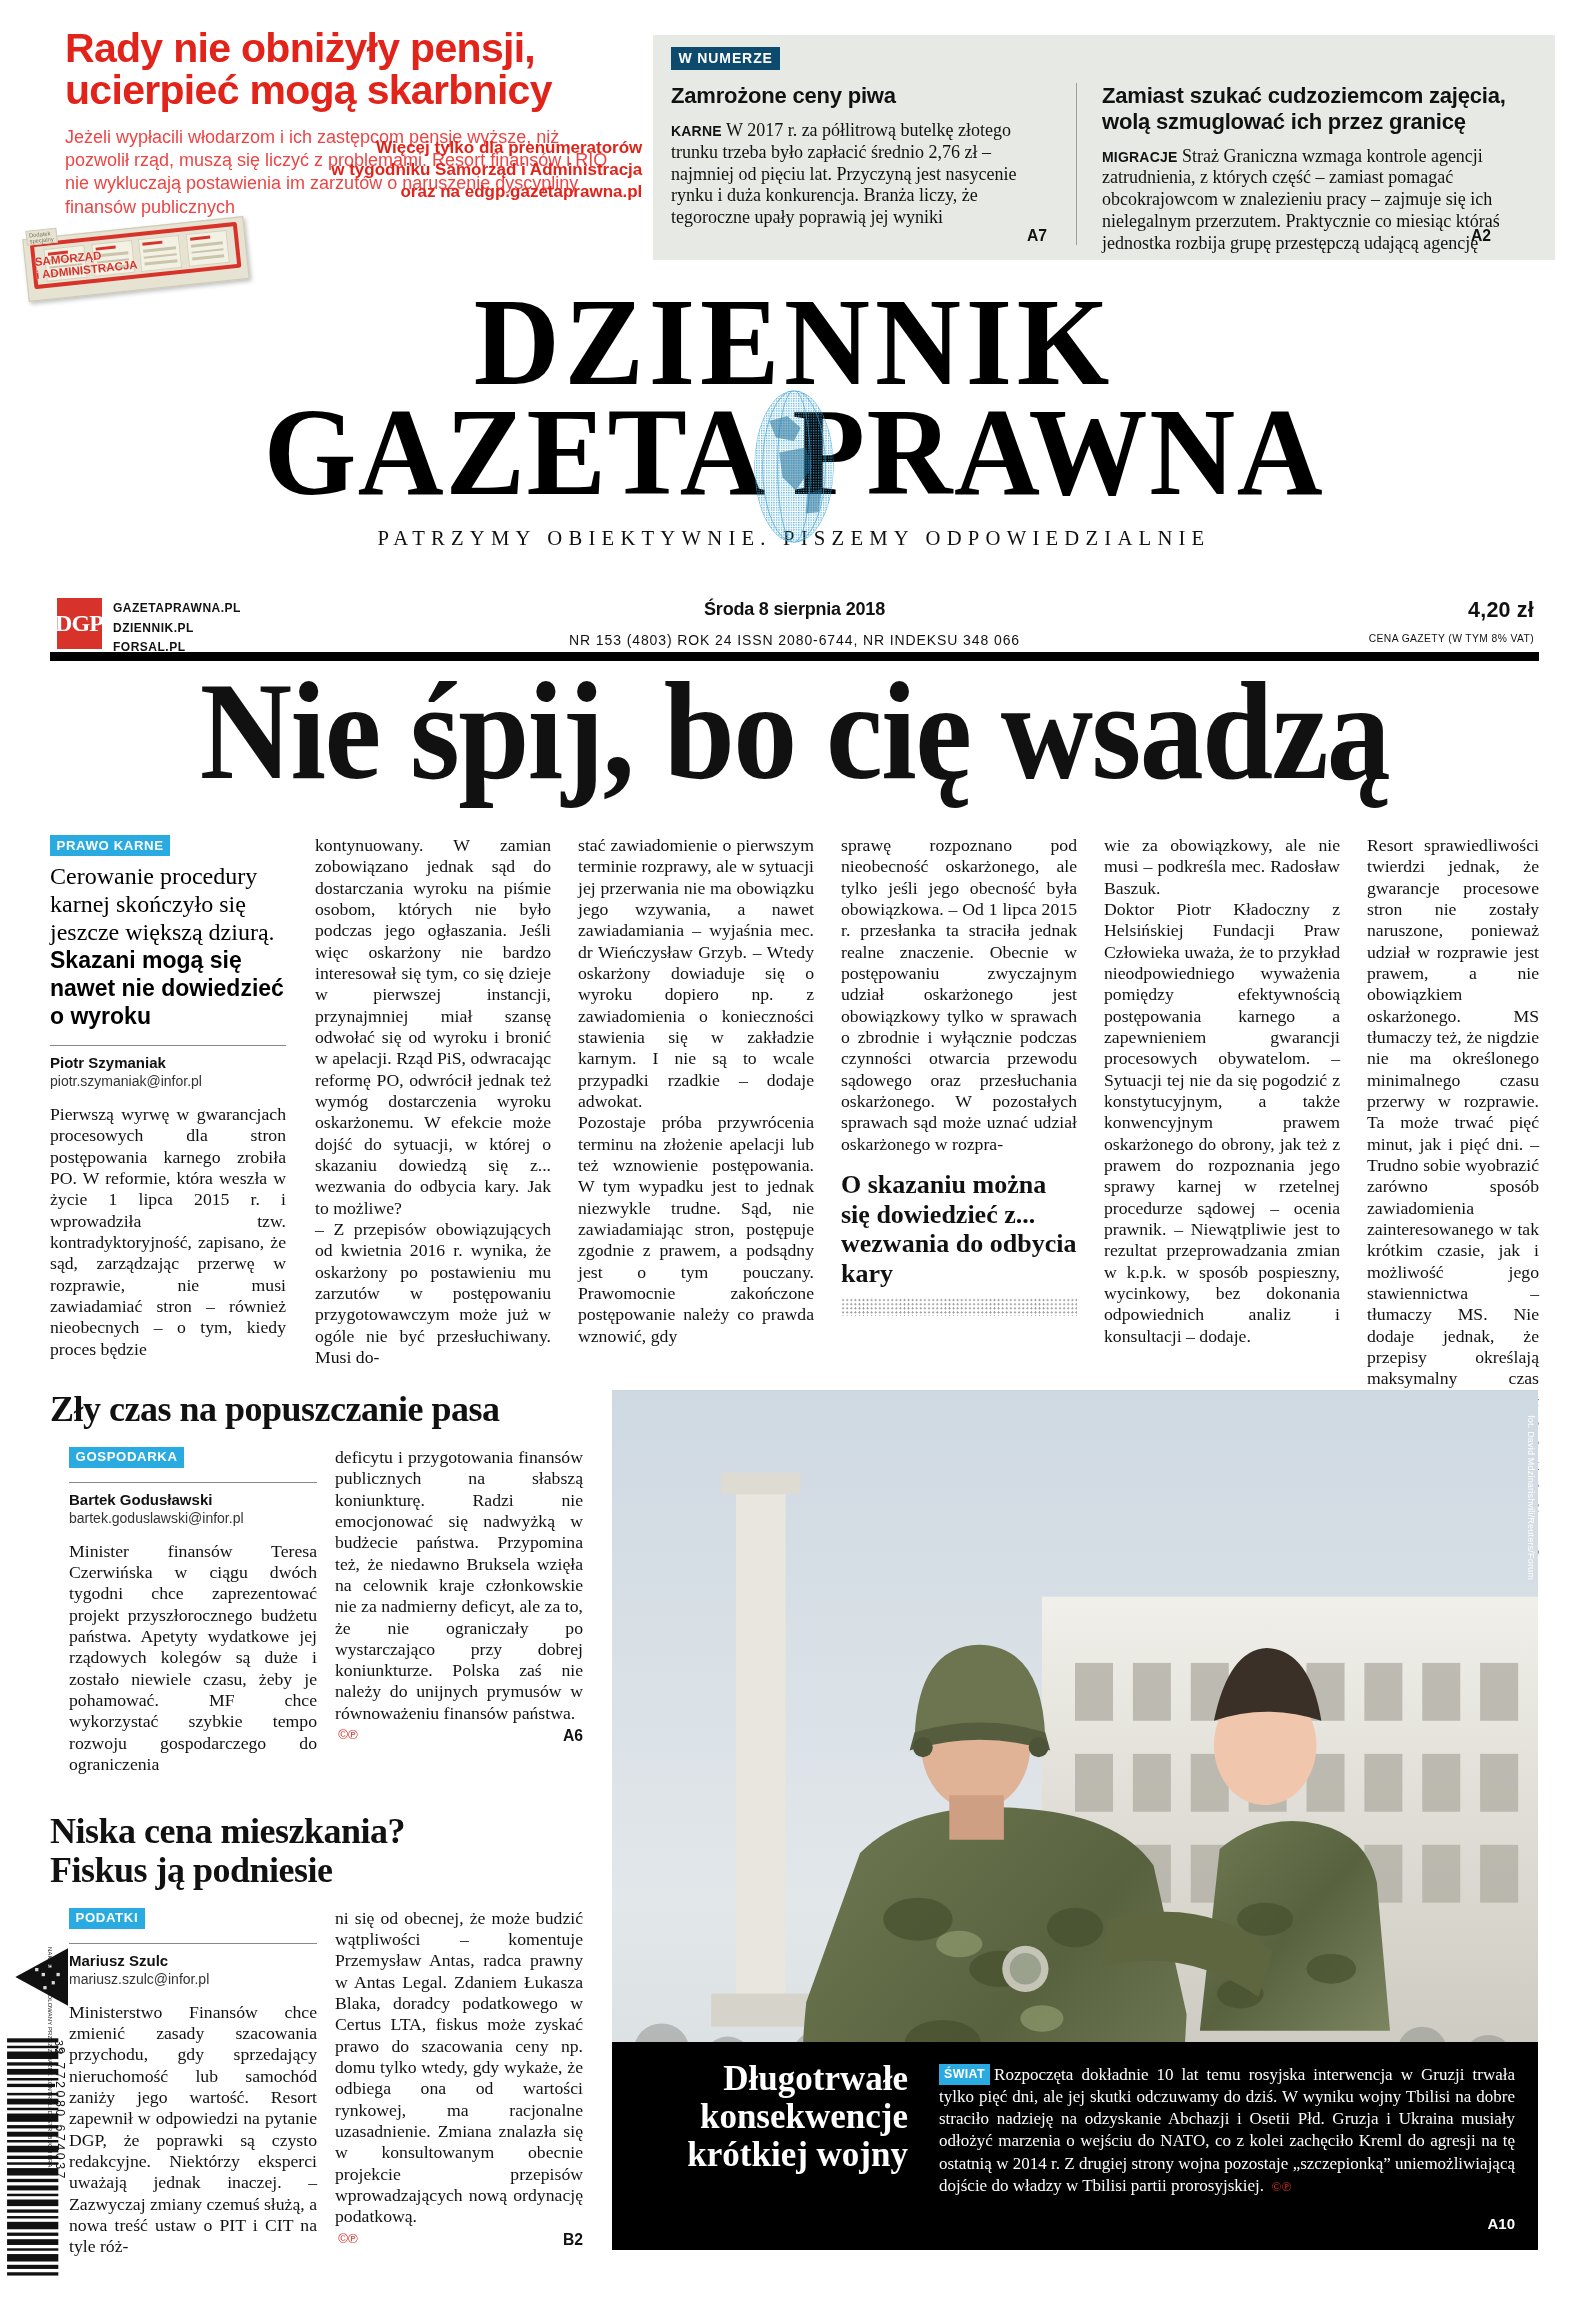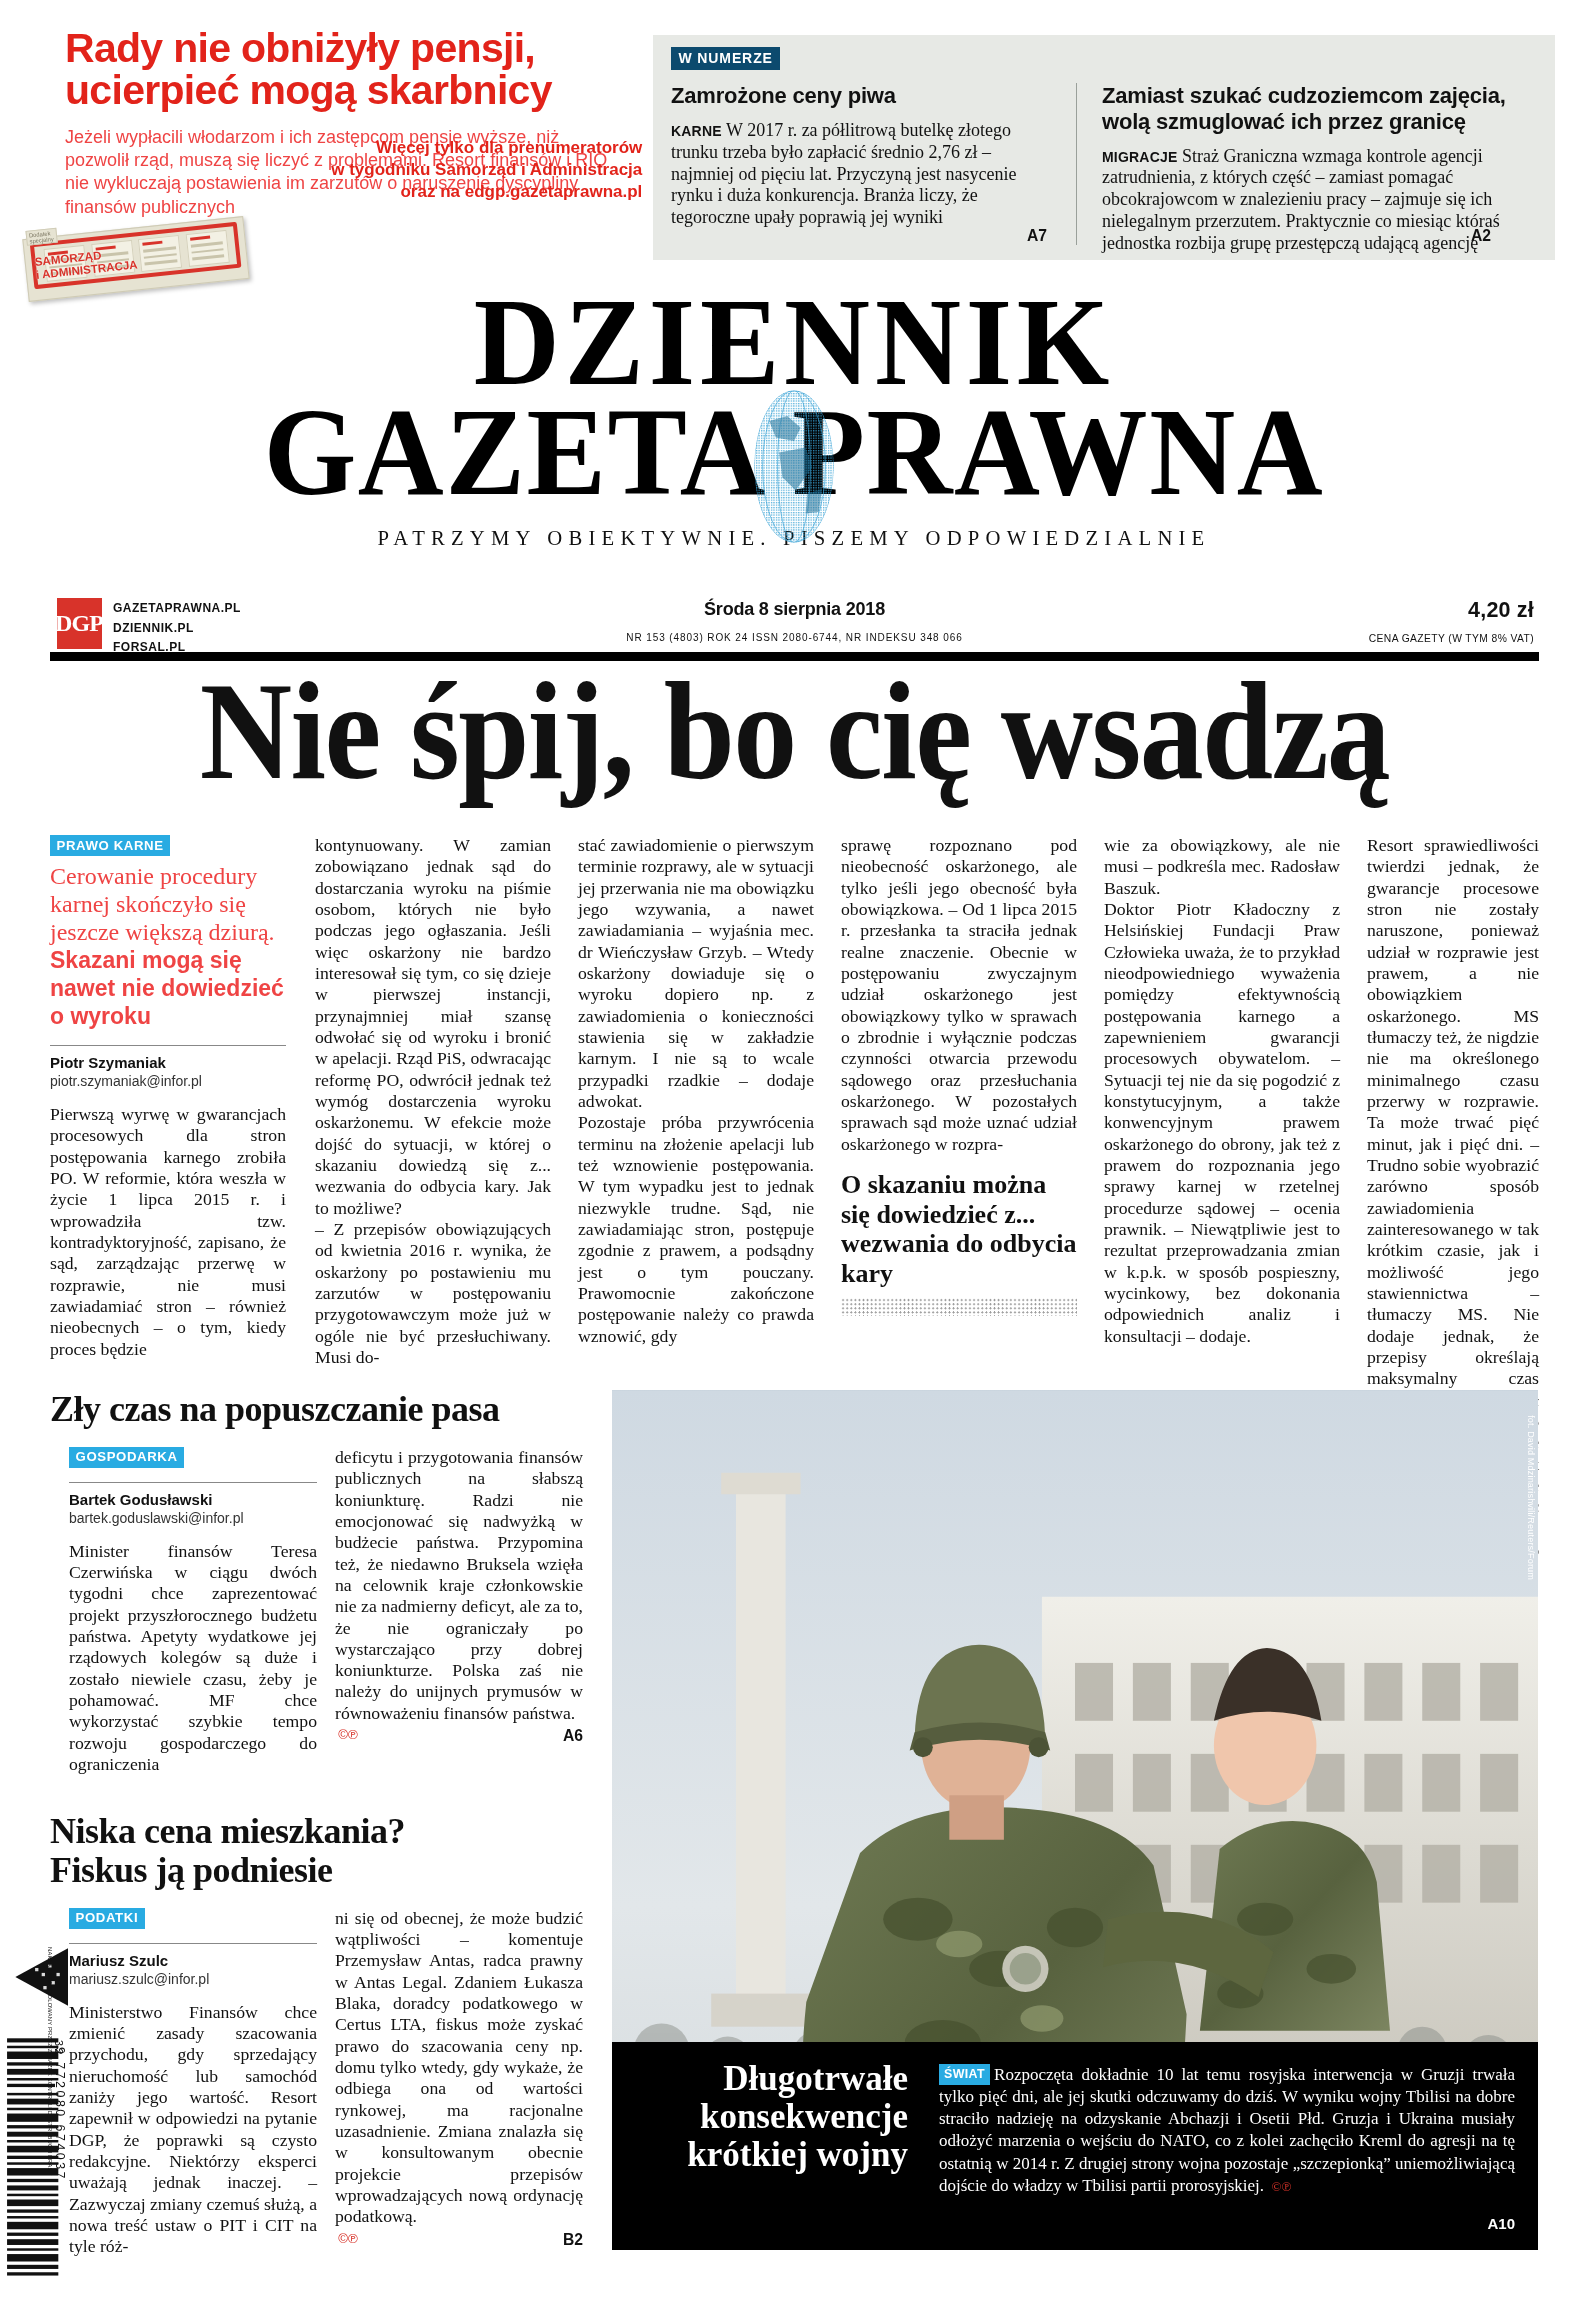--- a/index.html
+++ b/index.html
@@ -167,21 +167,21 @@
     letter-spacing: -0.8px;
   }
   .dgp-sites {
     position: absolute; left: 63px; top: 3.3px;
     font-size: 12px; font-weight: 700; line-height: 1.62; letter-spacing: 0.5px;
   }
   .infobar-center {
     position: absolute; left: 0; right: 0; top: 3.3px; text-align: center;
   }
   .ib-date { font-size: 18px; font-weight: 700; letter-spacing: -0.2px; }
-  .ib-meta { margin-top: 11.6px; font-size: 10px; letter-spacing: 0.9px; color: #111; }
+  .ib-meta { margin-top: 11.6px; font-size: 14px; letter-spacing: 0.9px; color: #111; }
   .infobar-right {
     position: absolute; right: 5px; top: 1.7px; text-align: right;
   }
   .ib-price { font-size: 21.5px; font-weight: 700; letter-spacing: 0.2px; }
   .ib-vat { margin-top: 10px; font-size: 10.3px; letter-spacing: 0.4px; }
 
   
   .mainhead {
     position: absolute; left: 50px; top: 662px; width: 1489px;
     font-family: "Liberation Serif", serif;
@@ -209,21 +209,21 @@
 
   .tag {
     display: inline-block;
     background: #29abe2; color: #fff;
     font-size: 13.2px; font-weight: 700; letter-spacing: 0.6px;
     padding: 2.5px 6.6px 3.3px;
     margin-bottom: 5.8px;
   }
   .standfirst {
     font-family: "Liberation Serif", serif;
-    font-size: 24px; line-height: 1.17; color: #ef4444;
+    font-size: 24px; line-height: 1.17; color: #000000;
   }
   .standfirst b { font-family: "Liberation Sans", sans-serif; font-size: 23px; font-weight: 700;}
   .byline-rule { border-top: 1.7px solid #888; margin: 15px 0 8.3px; }
   .byline-name { font-size: 15px; font-weight: 700; }
   .byline-mail { font-size: 14px; color: #333; margin-top: 1.7px; }
 
   .body {
     font-family: "Liberation Serif", serif;
     font-size: 17.7px;
     line-height: 1.205;

